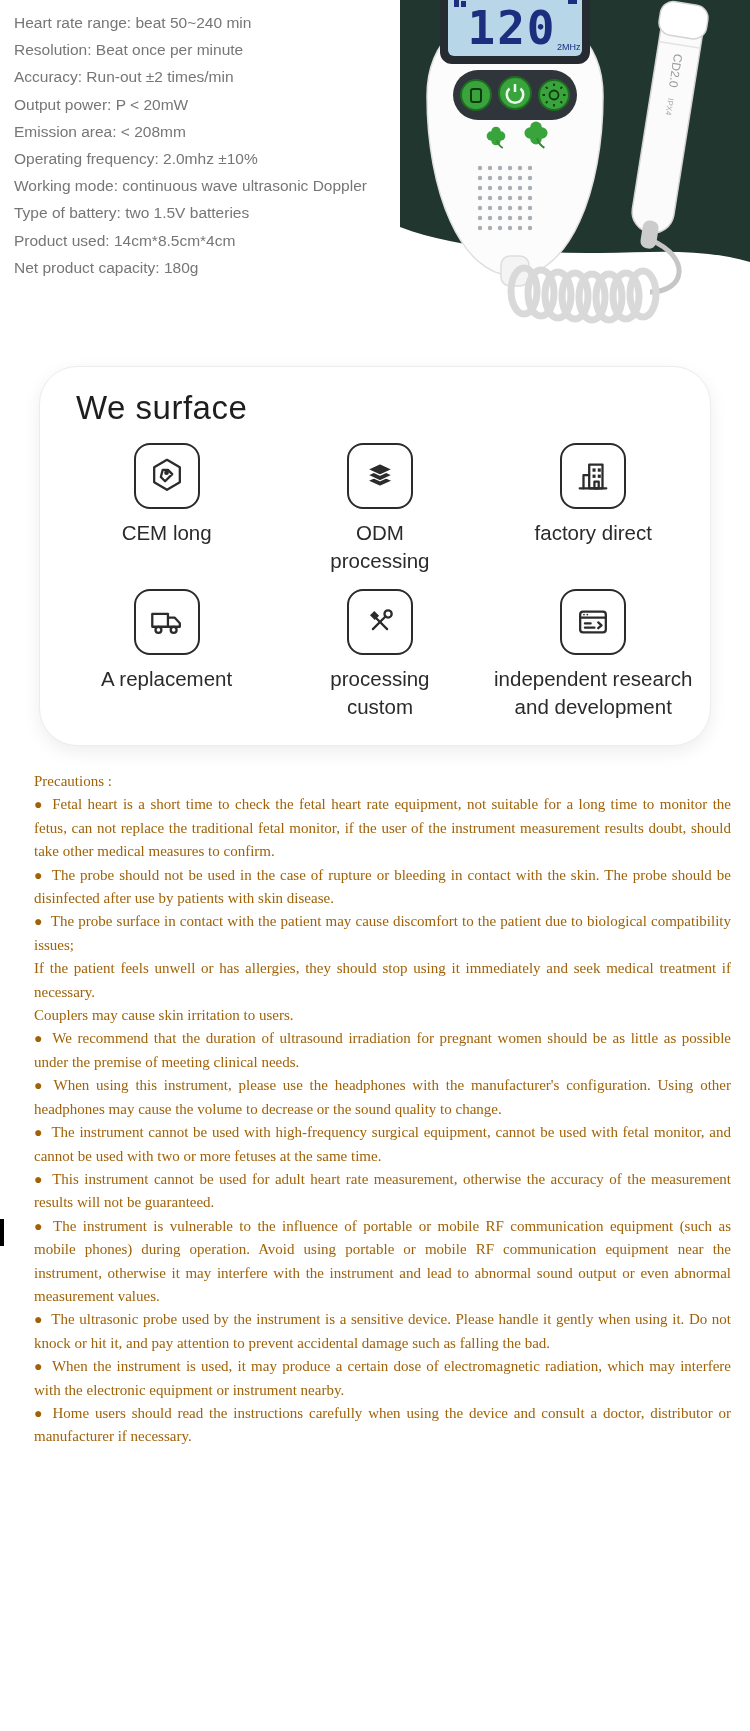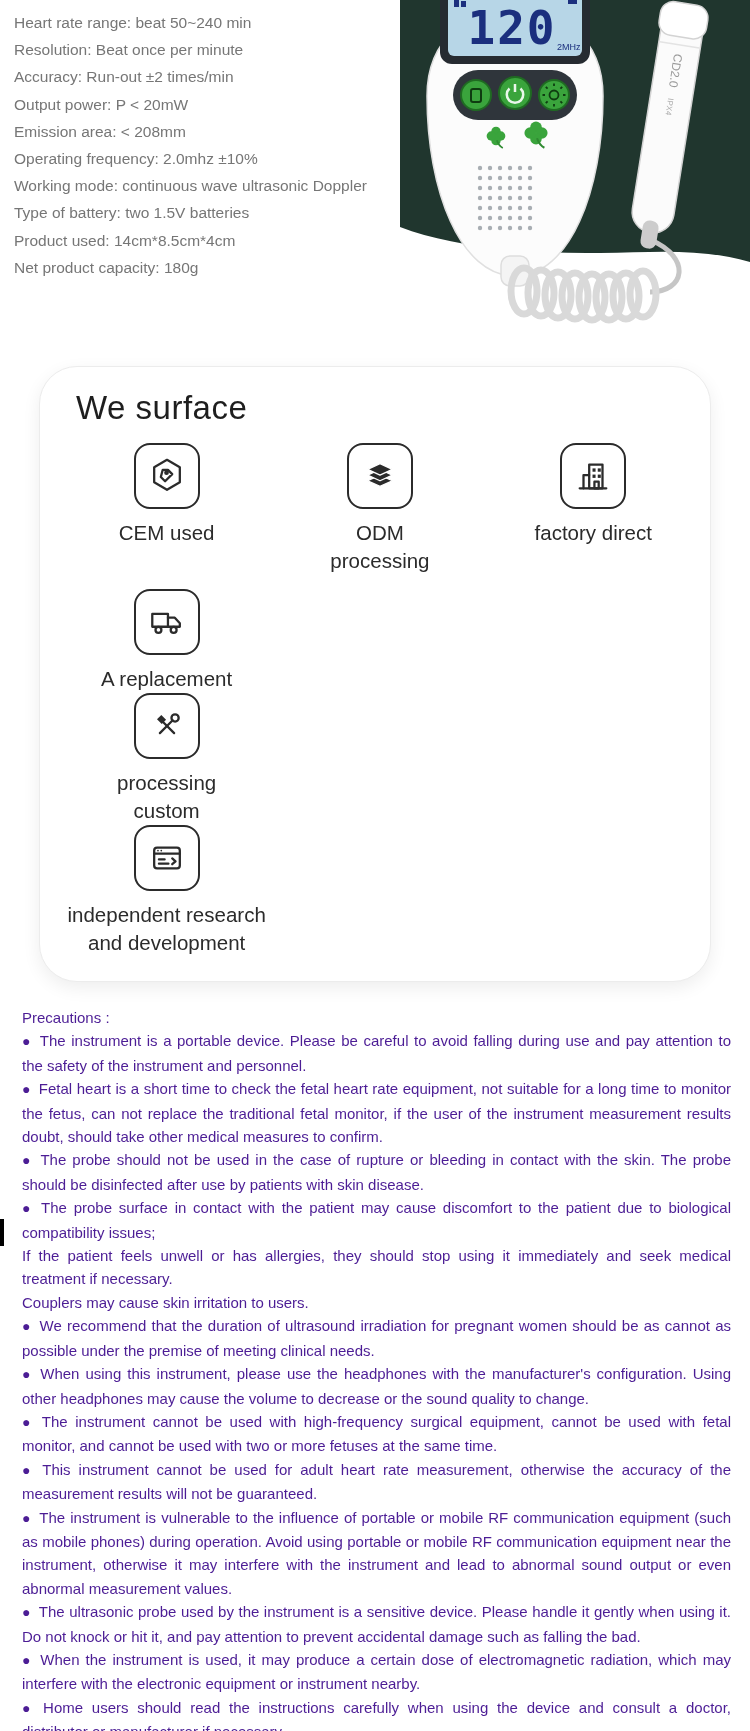--- a/index.html
+++ b/index.html
@@ -37,21 +37,21 @@
     background: #fff;
   }
   .support-title {
     font-size: 33px;
     font-weight: 400;
     color: #1e1e1e;
     margin: 6px 0 16px 16px;
     letter-spacing: 0.5px;
   }
   .support-row { display: flex; }
-  .support-row + .support-row { margin-top: 14px; flex-direction: column; }
+  .support-row + .support-row { margin-top: 14px; }
   .support-item {
     width: 33.33%;
     display: flex;
     flex-direction: column;
     align-items: center;
   }
   .icon-box {
     width: 66px; height: 66px;
     border: 2.5px solid #2b2b2b;
     border-radius: 16px;
@@ -64,22 +64,23 @@
     color: #2b2b2b;
     text-align: center;
     line-height: 28px;
   }
   .lw-mid { max-width: 130px; }
   .lw-wide { max-width: 210px; }
 
   
   .precautions {
     margin-top: 24px;
-    padding: 0 19px 60px 22px;
-    color: #4c1d95;
+    padding: 0 19px 60px 34px;
+    color: #a16207;
+    font-family: Liberation Serif, serif;
   }
   .prec-title { font-size: 15px; margin: 0 0 7px 0; }
   .precautions p {
     margin: 0;
     font-size: 15px;
     line-height: 23.4px;
     text-align: justify;
   }
   .bullet { font-size: 14px; margin-right: 8px; }
 
@@ -209,21 +210,21 @@
 
   <div class="support-row">
     <div class="support-item">
       <div class="icon-box">
         <svg viewBox="0 0 40 40" width="38" height="38" fill="none" stroke="#2b2b2b" stroke-width="2.4" stroke-linecap="round" stroke-linejoin="round">
           <path d="M20 3 L33.5 10.8 V26.5 L20 34.5 L6.5 26.5 V10.8 Z"></path>
           <path d="M15.5 13.5 h5.5 l4.5 4.5 -7.5 7.5 -4.5 -4.5 z"></path>
           <circle cx="19.5" cy="16.5" r="1.3"></circle>
         </svg>
       </div>
-      <div class="support-label">CEM used</div>
+      <div class="support-label">CEM long</div>
     </div>
 
     <div class="support-item">
       <div class="icon-box">
         <svg viewBox="0 0 40 40" width="38" height="38" stroke-linejoin="round">
           <g fill="#2b2b2b" stroke="#ffffff" stroke-width="1.4">
             <path d="M20 19 L33 25 L20 31 L7 25 Z"></path>
             <path d="M20 13 L33 19 L20 25 L7 19 Z"></path>
             <path d="M20 7 L33 13 L20 19 L7 13 Z"></path>
           </g>
@@ -286,27 +287,26 @@
         </svg>
       </div>
       <div class="support-label lw-wide">independent research and development</div>
     </div>
   </div>
 </div>
 
 <div class="precautions">
   <p class="prec-title">Precautions :</p>
 
-  <p><span class="bullet">●</span><span>The instrument is a portable device. Please be careful to avoid falling during use and pay attention to the safety of the instrument and personnel.</span></p>
   <p><span class="bullet">●</span><span>Fetal heart is a short time to check the fetal heart rate equipment, not suitable for a long time to monitor the fetus, can not replace the traditional fetal monitor, if the user of the instrument measurement results doubt, should take other medical measures to confirm.</span></p>
   <p><span class="bullet">●</span><span>The probe should not be used in the case of rupture or bleeding in contact with the skin. The probe should be disinfected after use by patients with skin disease.</span></p>
   <p><span class="bullet">●</span><span>The probe surface in contact with the patient may cause discomfort to the patient due to biological compatibility issues;</span></p>
   <p><span>If the patient feels unwell or has allergies, they should stop using it immediately and seek medical treatment if necessary.</span></p>
   <p><span>Couplers may cause skin irritation to users.</span></p>
-  <p><span class="bullet">●</span><span>We recommend that the duration of ultrasound irradiation for pregnant women should be as cannot as possible under the premise of meeting clinical needs.</span></p>
+  <p><span class="bullet">●</span><span>We recommend that the duration of ultrasound irradiation for pregnant women should be as little as possible under the premise of meeting clinical needs.</span></p>
   <p><span class="bullet">●</span><span>When using this instrument, please use the headphones with the manufacturer's configuration. Using other headphones may cause the volume to decrease or the sound quality to change.</span></p>
   <p><span class="bullet">●</span><span>The instrument cannot be used with high-frequency surgical equipment, cannot be used with fetal monitor, and cannot be used with two or more fetuses at the same time.</span></p>
   <p><span class="bullet">●</span><span>This instrument cannot be used for adult heart rate measurement, otherwise the accuracy of the measurement results will not be guaranteed.</span></p>
   <p><span class="bullet">●</span><span>The instrument is vulnerable to the influence of portable or mobile RF communication equipment (such as mobile phones) during operation. Avoid using portable or mobile RF communication equipment near the instrument, otherwise it may interfere with the instrument and lead to abnormal sound output or even abnormal measurement values.</span></p>
   <p><span class="bullet">●</span><span>The ultrasonic probe used by the instrument is a sensitive device. Please handle it gently when using it. Do not knock or hit it, and pay attention to prevent accidental damage such as falling the bad.</span></p>
   <p><span class="bullet">●</span><span>When the instrument is used, it may produce a certain dose of electromagnetic radiation, which may interfere with the electronic equipment or instrument nearby.</span></p>
   <p><span class="bullet">●</span><span>Home users should read the instructions carefully when using the device and consult a doctor, distributor or manufacturer if necessary.</span></p>
 </div>
 
 <div class="left-mark"></div>

